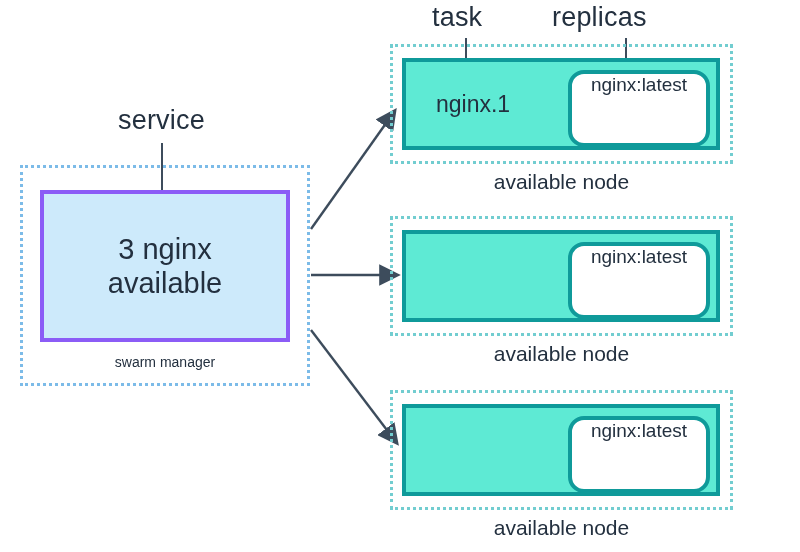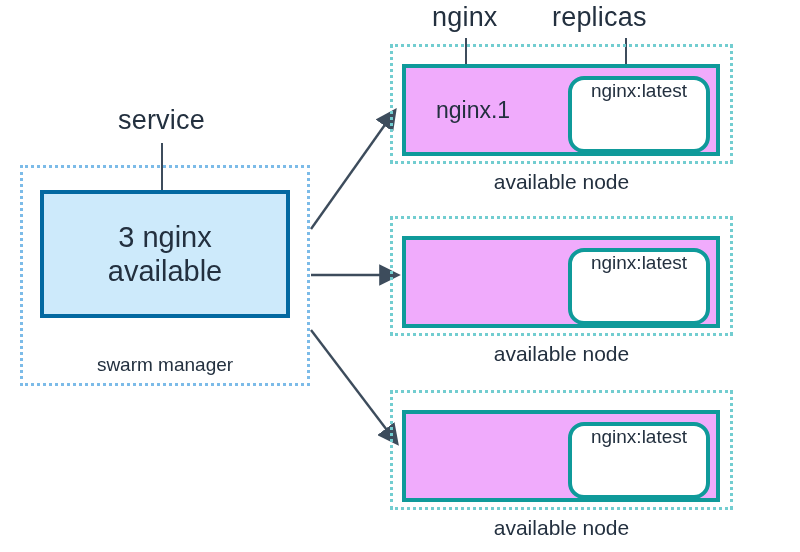--- a/index.html
+++ b/index.html
@@ -20,21 +20,21 @@
   .label {
     position: absolute;
     color: #23303f;
     white-space: nowrap;
   }
   .callout-label {
     font-size: 27px;
     letter-spacing: 0.2px;
   }
   .caption {
-    font-size: 19px;
+    font-size: 14px;
     text-align: center;
   }
 
   
   .leader {
     position: absolute;
     width: 2px;
     background: #3d4c5c;
   }
 
@@ -47,23 +47,23 @@
     height: 221px;
     border: 3px dotted #7cbbe8;
     box-sizing: border-box;
     background: transparent;
   }
   .service-box {
     position: absolute;
     left: 40px;
     top: 190px;
     width: 250px;
-    height: 128px;
+    height: 152px;
     background: #cdeafb;
-    border: 4px solid #0369a1;
+    border: 4px solid #8b5cf6;
     box-sizing: border-box;
     display: flex;
     align-items: center;
     justify-content: center;
   }
   .service-box-text {
     font-size: 29px;
     line-height: 1.18;
     color: #23303f;
     text-align: center;
@@ -77,24 +77,24 @@
     left: 0;
     top: 0;
     width: 343px;
     height: 120px;
     border: 3px dotted #72cdd0;
     box-sizing: border-box;
   }
   .node-box {
     position: absolute;
     left: 12px;
-    top: 20px;
+    top: 14px;
     width: 318px;
     height: 92px;
-    background: #f0abfc;
+    background: #5eead4;
     border: 4px solid #0f9a9a;
     box-sizing: border-box;
   }
   .task-label {
     position: absolute;
     left: 30px;
     top: 50%;
     transform: translateY(-50%);
     font-size: 23px;
     color: #23303f;
@@ -151,21 +151,21 @@
       </marker>
     </defs>
     <line x1="311" y1="229" x2="394" y2="112" stroke="#3d4c5c" stroke-width="2.4" marker-end="url(#ah)"></line>
     <line x1="311" y1="275" x2="396" y2="275" stroke="#3d4c5c" stroke-width="2.4" marker-end="url(#ah)"></line>
     <line x1="311" y1="330" x2="396" y2="442" stroke="#3d4c5c" stroke-width="2.4" marker-end="url(#ah)"></line>
   </svg>
 
   <div class="label callout-label" style="left:100px; top:105px;margin-left:18px;">service</div>
   <div class="leader" style="left:161px; top:143px; height:76px;"></div>
 
-  <div class="label callout-label" style="left:432px; top:2px;">nginx</div>
+  <div class="label callout-label" style="left:432px; top:2px;">task</div>
   <div class="leader" style="left:465px; top:38px; height:50px;"></div>
 
   <div class="label callout-label" style="left:552px; top:2px;">replicas</div>
   <div class="leader" style="left:625px; top:38px; height:58px;"></div>
 
   <div class="swarm-dashed"></div>
   <div class="service-box">
     <div class="service-box-text">
       <span>3 nginx</span>
       <span>available</span>

